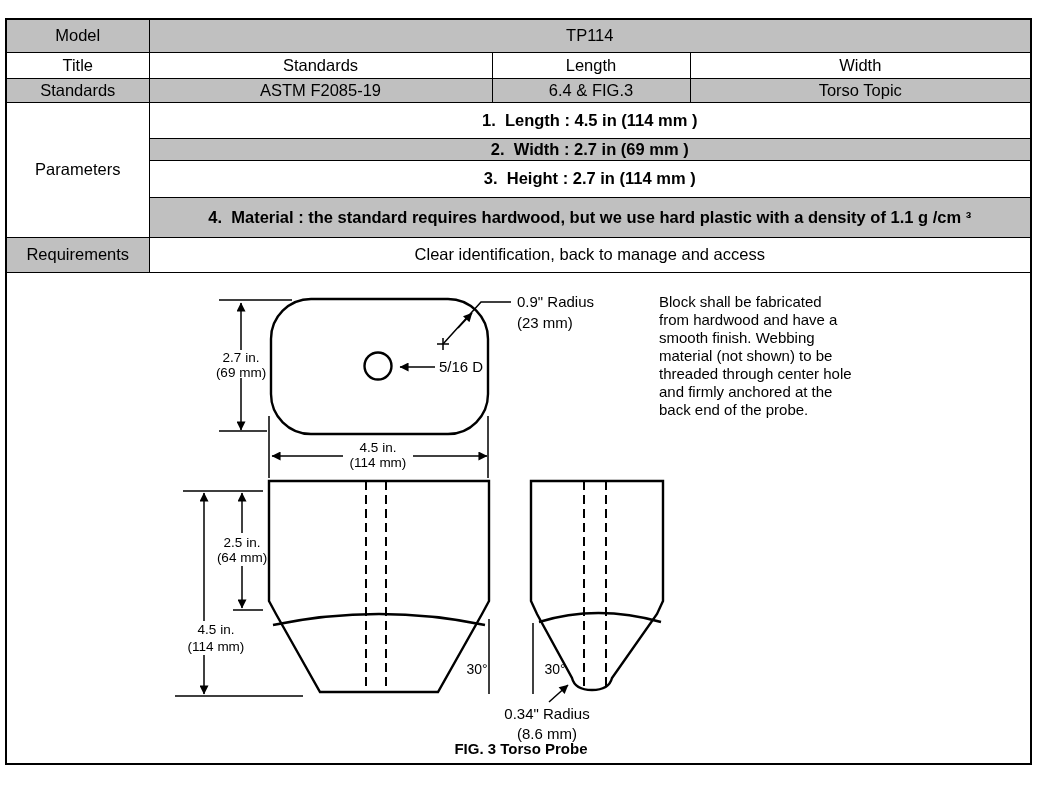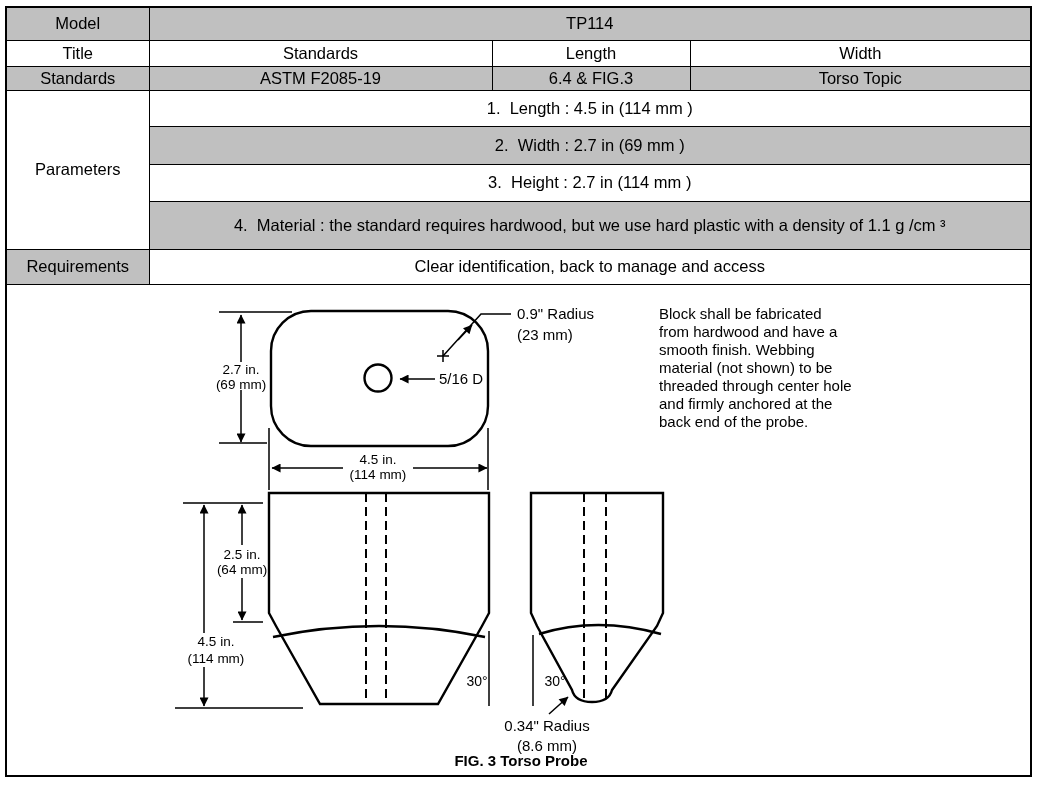--- a/index.html
+++ b/index.html
@@ -1,32 +1,32 @@
 <!DOCTYPE html>
 <html><head>
 <meta charset="utf-8">
 <style>
   html,body{margin:0;padding:0;background:#fff;}
   .page{
     position:relative;width:1037px;height:800px;background:#ffffff;
     font-family:"Liberation Sans", sans-serif;color:#000;overflow:hidden;
   }
   table.spec{
-    position:absolute;left:5px;top:6px;width:1025px;
+    position:absolute;left:5px;top:18px;width:1025px;
     border-collapse:collapse;table-layout:fixed;
     border:2px solid #000;
   }
   table.spec td{
     border:1.5px solid #000;
     text-align:center;vertical-align:middle;
     font-size:16.5px;padding:0;overflow:hidden;
   }
   td.gray{background:#c0c0c0;}
   td.param{
-    text-align:left;padding-left:11px;white-space:pre-wrap;
+    text-align:left;padding-left:11px;white-space:pre-wrap;font-weight:bold;
   }
   td.figcell{height:486px;vertical-align:top;background:#fff;}
   svg text{font-family:"Liberation Sans", sans-serif;fill:#000;}
   .dimtxt{font-size:13.5px;}
   .midtxt{font-size:15px;}
   .angtxt{font-size:14px;}
   .notetxt{font-size:15px;}
   .captxt{font-size:15px;font-weight:bold;}
 </style>
 </head>
@@ -54,27 +54,27 @@
     <tr style="height:24px">
       <td class="gray">Standards</td>
       <td class="gray">ASTM F2085-19</td>
       <td class="gray">6.4 &amp; FIG.3</td>
       <td class="gray">Torso Topic</td>
     </tr>
     <tr style="height:36px">
       <td rowspan="4">Parameters</td>
       <td class="param" colspan="3">1.  Length : 4.5 in (114 mm )</td>
     </tr>
-    <tr style="height:38px">
+    <tr style="height:22px">
       <td class="param gray" colspan="3">2.  Width : 2.7 in (69 mm )</td>
     </tr>
     <tr style="height:37px">
       <td class="param" colspan="3">3.  Height : 2.7 in (114 mm )</td>
     </tr>
-    <tr style="height:48px">
+    <tr style="height:40px">
       <td class="param gray" colspan="3">4.  Material : the standard requires hardwood, but we use hard plastic with a density of 1.1 g /cm ³</td>
     </tr>
     <tr style="height:35px">
       <td class="gray">Requirements</td>
       <td colspan="3">Clear identification, back to manage and access</td>
     </tr>
     <tr>
       <td class="figcell" colspan="4">
 
         <svg width="1020" height="486" viewBox="0 0 1020 486">

